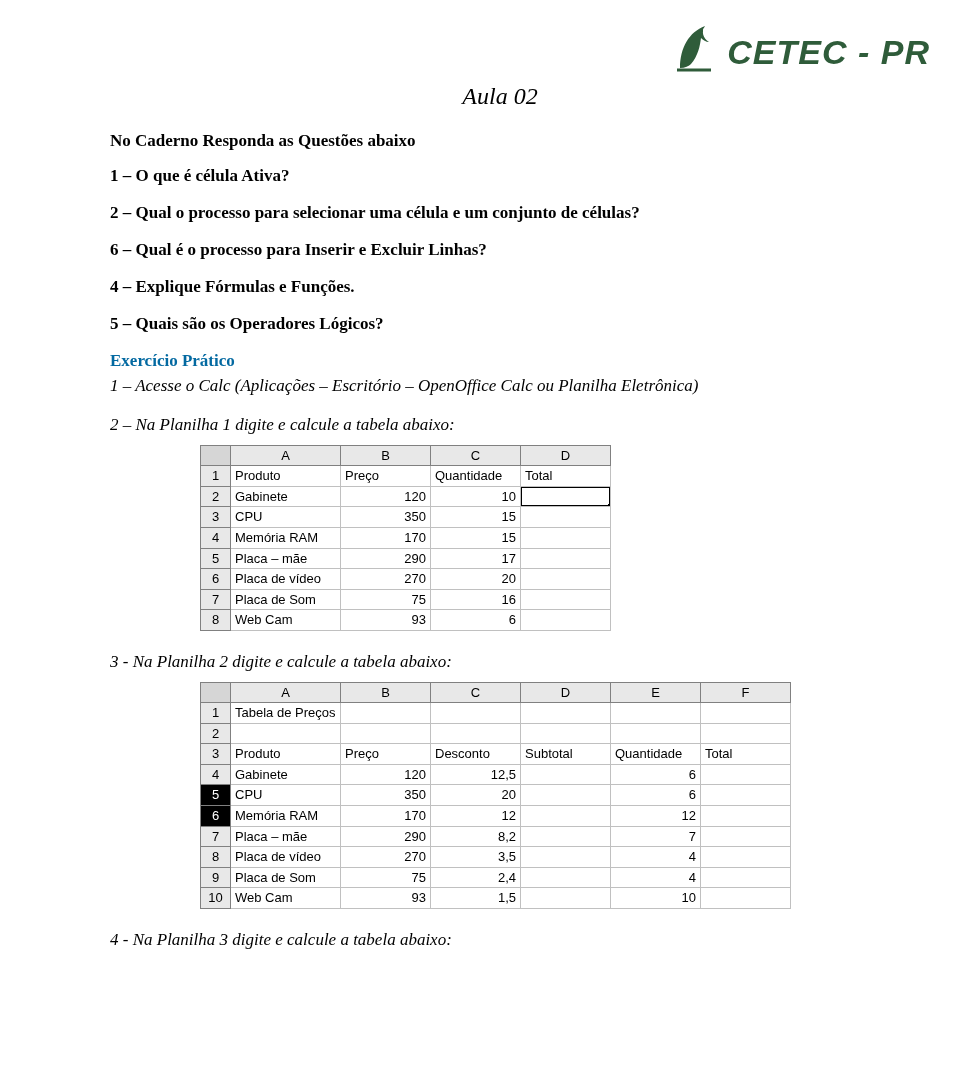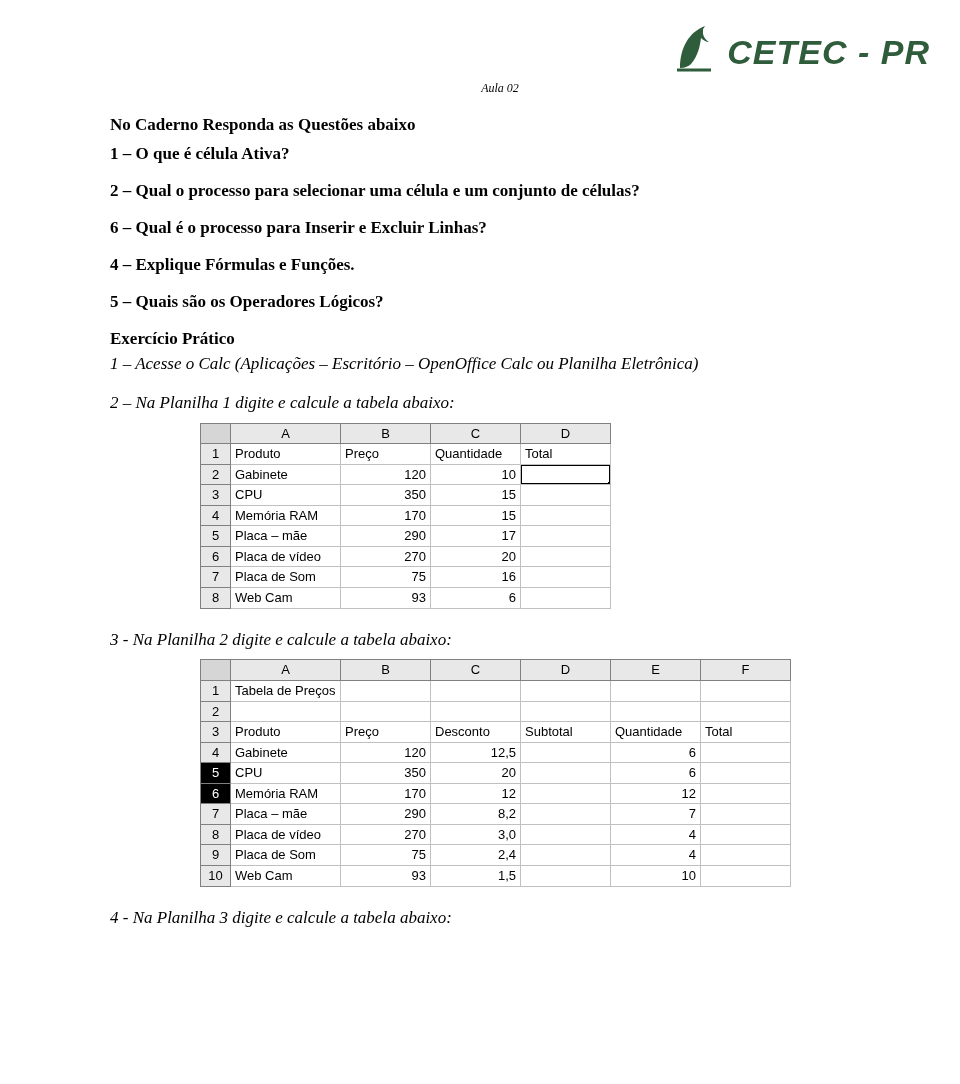--- a/index.html
+++ b/index.html
@@ -31,24 +31,24 @@
     font-size: 34px;
     letter-spacing: 1px;
     color: #2f5c3a;
   }
   .logo-bird {
     width: 56px;
     height: 56px;
   }
   .title-block { text-align: center; margin-bottom: 18px; }
   .title-main { font-weight: bold; font-size: 19px; }
-  .title-sub { font-style: italic; font-size: 12px; }
-  .section-heading { font-weight: bold; margin-top: 6px; margin-bottom: 6px; }
+  .title-sub { font-style: italic; font-size: 24px; }
+  .section-heading { font-weight: bold; margin-top: 6px; margin-bottom: 12px; }
   .body-text { margin-bottom: 14px; font-weight: bold; }
-  .exercise-heading { color: #000000; font-weight: bold; margin-top: 6px; margin-bottom: 2px; }
+  .exercise-heading { color: #0369a1; font-weight: bold; margin-top: 6px; margin-bottom: 2px; }
   .exercise-line { margin-bottom: 16px; font-style: italic; }
   .exercise-italic { font-style: italic; margin-bottom: 8px; }
   .shot-wrap { margin: 4px 0 20px 90px; }
   .shot-wrap-wide { margin: 4px 0 20px 90px; }
   .shot {
     border: 1px solid #808080;
     font-family: Arial, Helvetica, sans-serif;
     font-size: 13px;
     color: #000;
     background: #fff;
@@ -295,21 +295,21 @@
           <td class="num">290</td>
           <td class="num">8,2</td>
           <td class="txt"></td>
           <td class="num">7</td>
           <td class="txt"></td>
         </tr>
         <tr>
           <td class="rowhdr">8</td>
           <td class="txt">Placa de vídeo</td>
           <td class="num">270</td>
-          <td class="num">3,0</td>
+          <td class="num">3,5</td>
           <td class="txt"></td>
           <td class="num">4</td>
           <td class="txt"></td>
         </tr>
         <tr>
           <td class="rowhdr">9</td>
           <td class="txt">Placa de Som</td>
           <td class="num">75</td>
           <td class="num">2,4</td>
           <td class="txt"></td>

